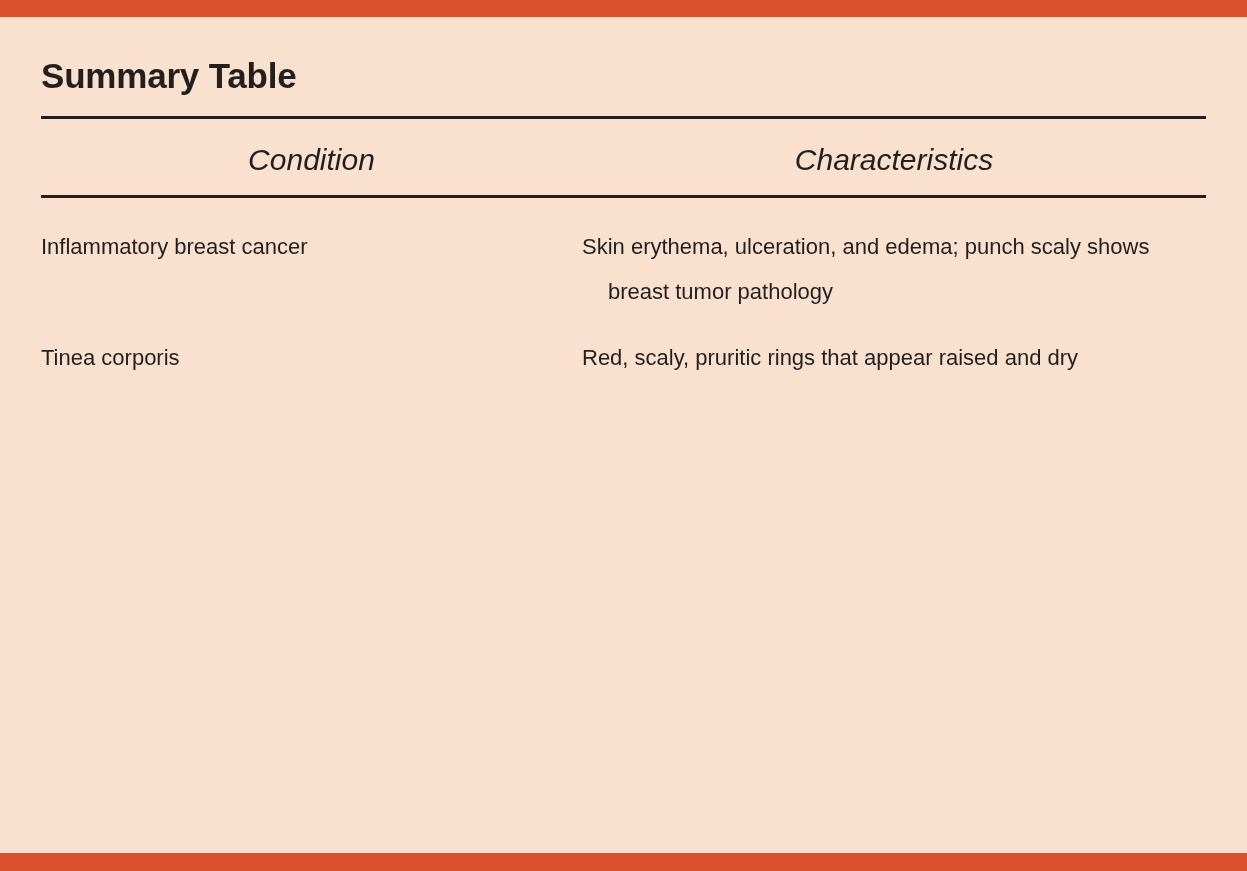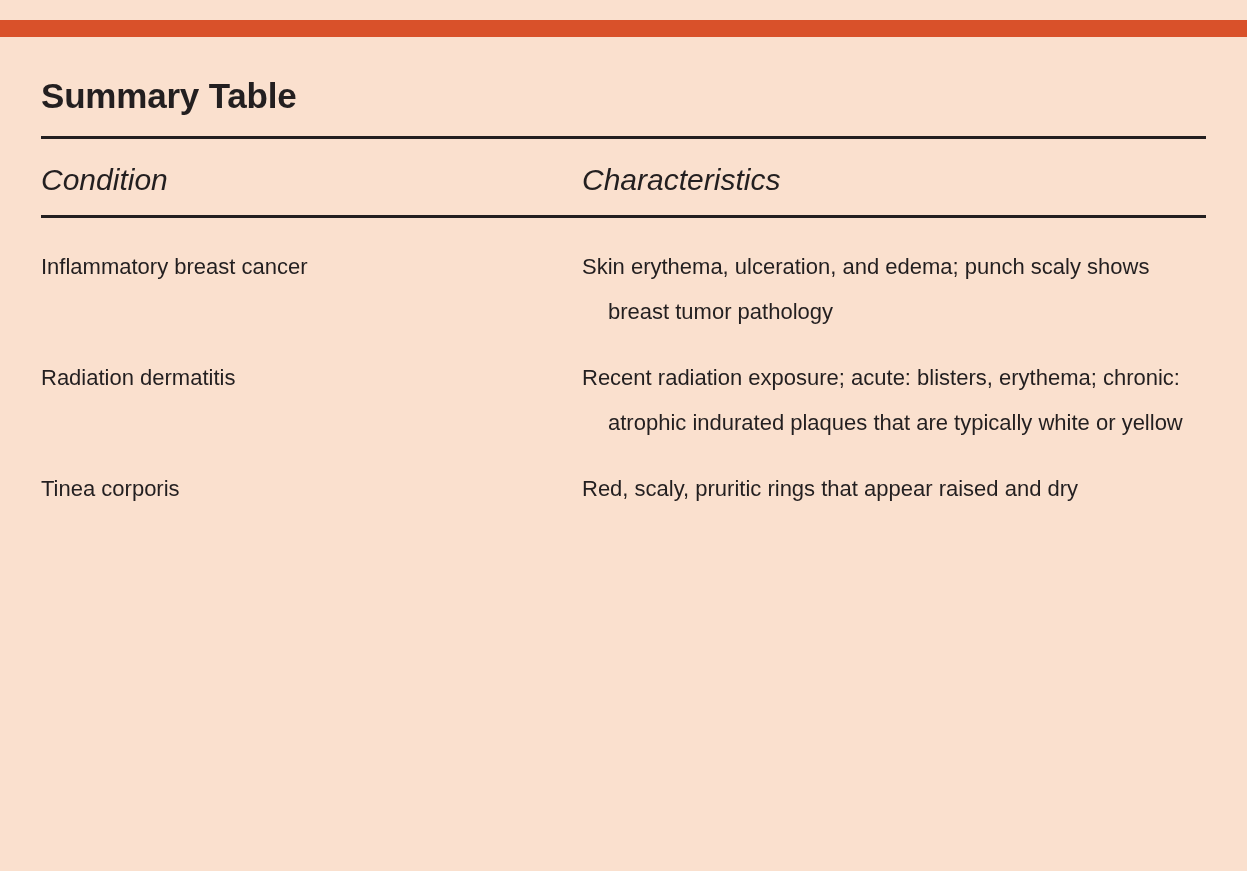--- a/index.html
+++ b/index.html
@@ -12,21 +12,20 @@
     background: #fae0ce;
     font-family: "Liberation Sans", sans-serif;
     overflow: hidden;
   }
   .page {
     position: relative;
     width: 1247px;
     height: 700px;
     background: #fae0ce;
     box-sizing: border-box;
-    margin-top: 20px;
   }
   .bar-top {
     position: absolute;
     left: 0;
     top: 0;
     width: 1247px;
     height: 17px;
     background: #d9512a;
   }
   .bar-bottom {
@@ -62,21 +61,21 @@
 
   table {
     border-collapse: collapse;
     width: 1165px;
     table-layout: fixed;
   }
   col.c-condition { width: 541px; }
   col.c-characteristics { width: 624px; }
 
   thead th {
-    text-align: left;
+    text-align: center;
     font-style: italic;
     font-weight: normal;
     font-size: 30px;
     color: #231f20;
     padding: 24px 0 18px 0;
     vertical-align: top;
   }
   tbody td {
     font-size: 22px;
     color: #231f20;
@@ -133,28 +132,20 @@
         <tr>
           <td class="cell-condition">
             <span class="cell-text">Inflammatory breast cancer</span>
           </td>
           <td class="cell-characteristics">
             <span class="cell-text">Skin erythema, ulceration, and edema; punch scaly shows breast tumor pathology</span>
           </td>
         </tr>
         <tr>
           <td class="cell-condition">
-            <span class="cell-text">Radiation dermatitis</span>
-          </td>
-          <td class="cell-characteristics">
-            <span class="cell-text">Recent radiation exposure; acute: blisters, erythema; chronic: atrophic indurated plaques that are typically white or yellow</span>
-          </td>
-        </tr>
-        <tr>
-          <td class="cell-condition">
             <span class="cell-text">Tinea corporis</span>
           </td>
           <td class="cell-characteristics">
             <span class="cell-text">Red, scaly, pruritic rings that appear raised and dry</span>
           </td>
         </tr>
       </tbody>
     </table>
 
   </div>

